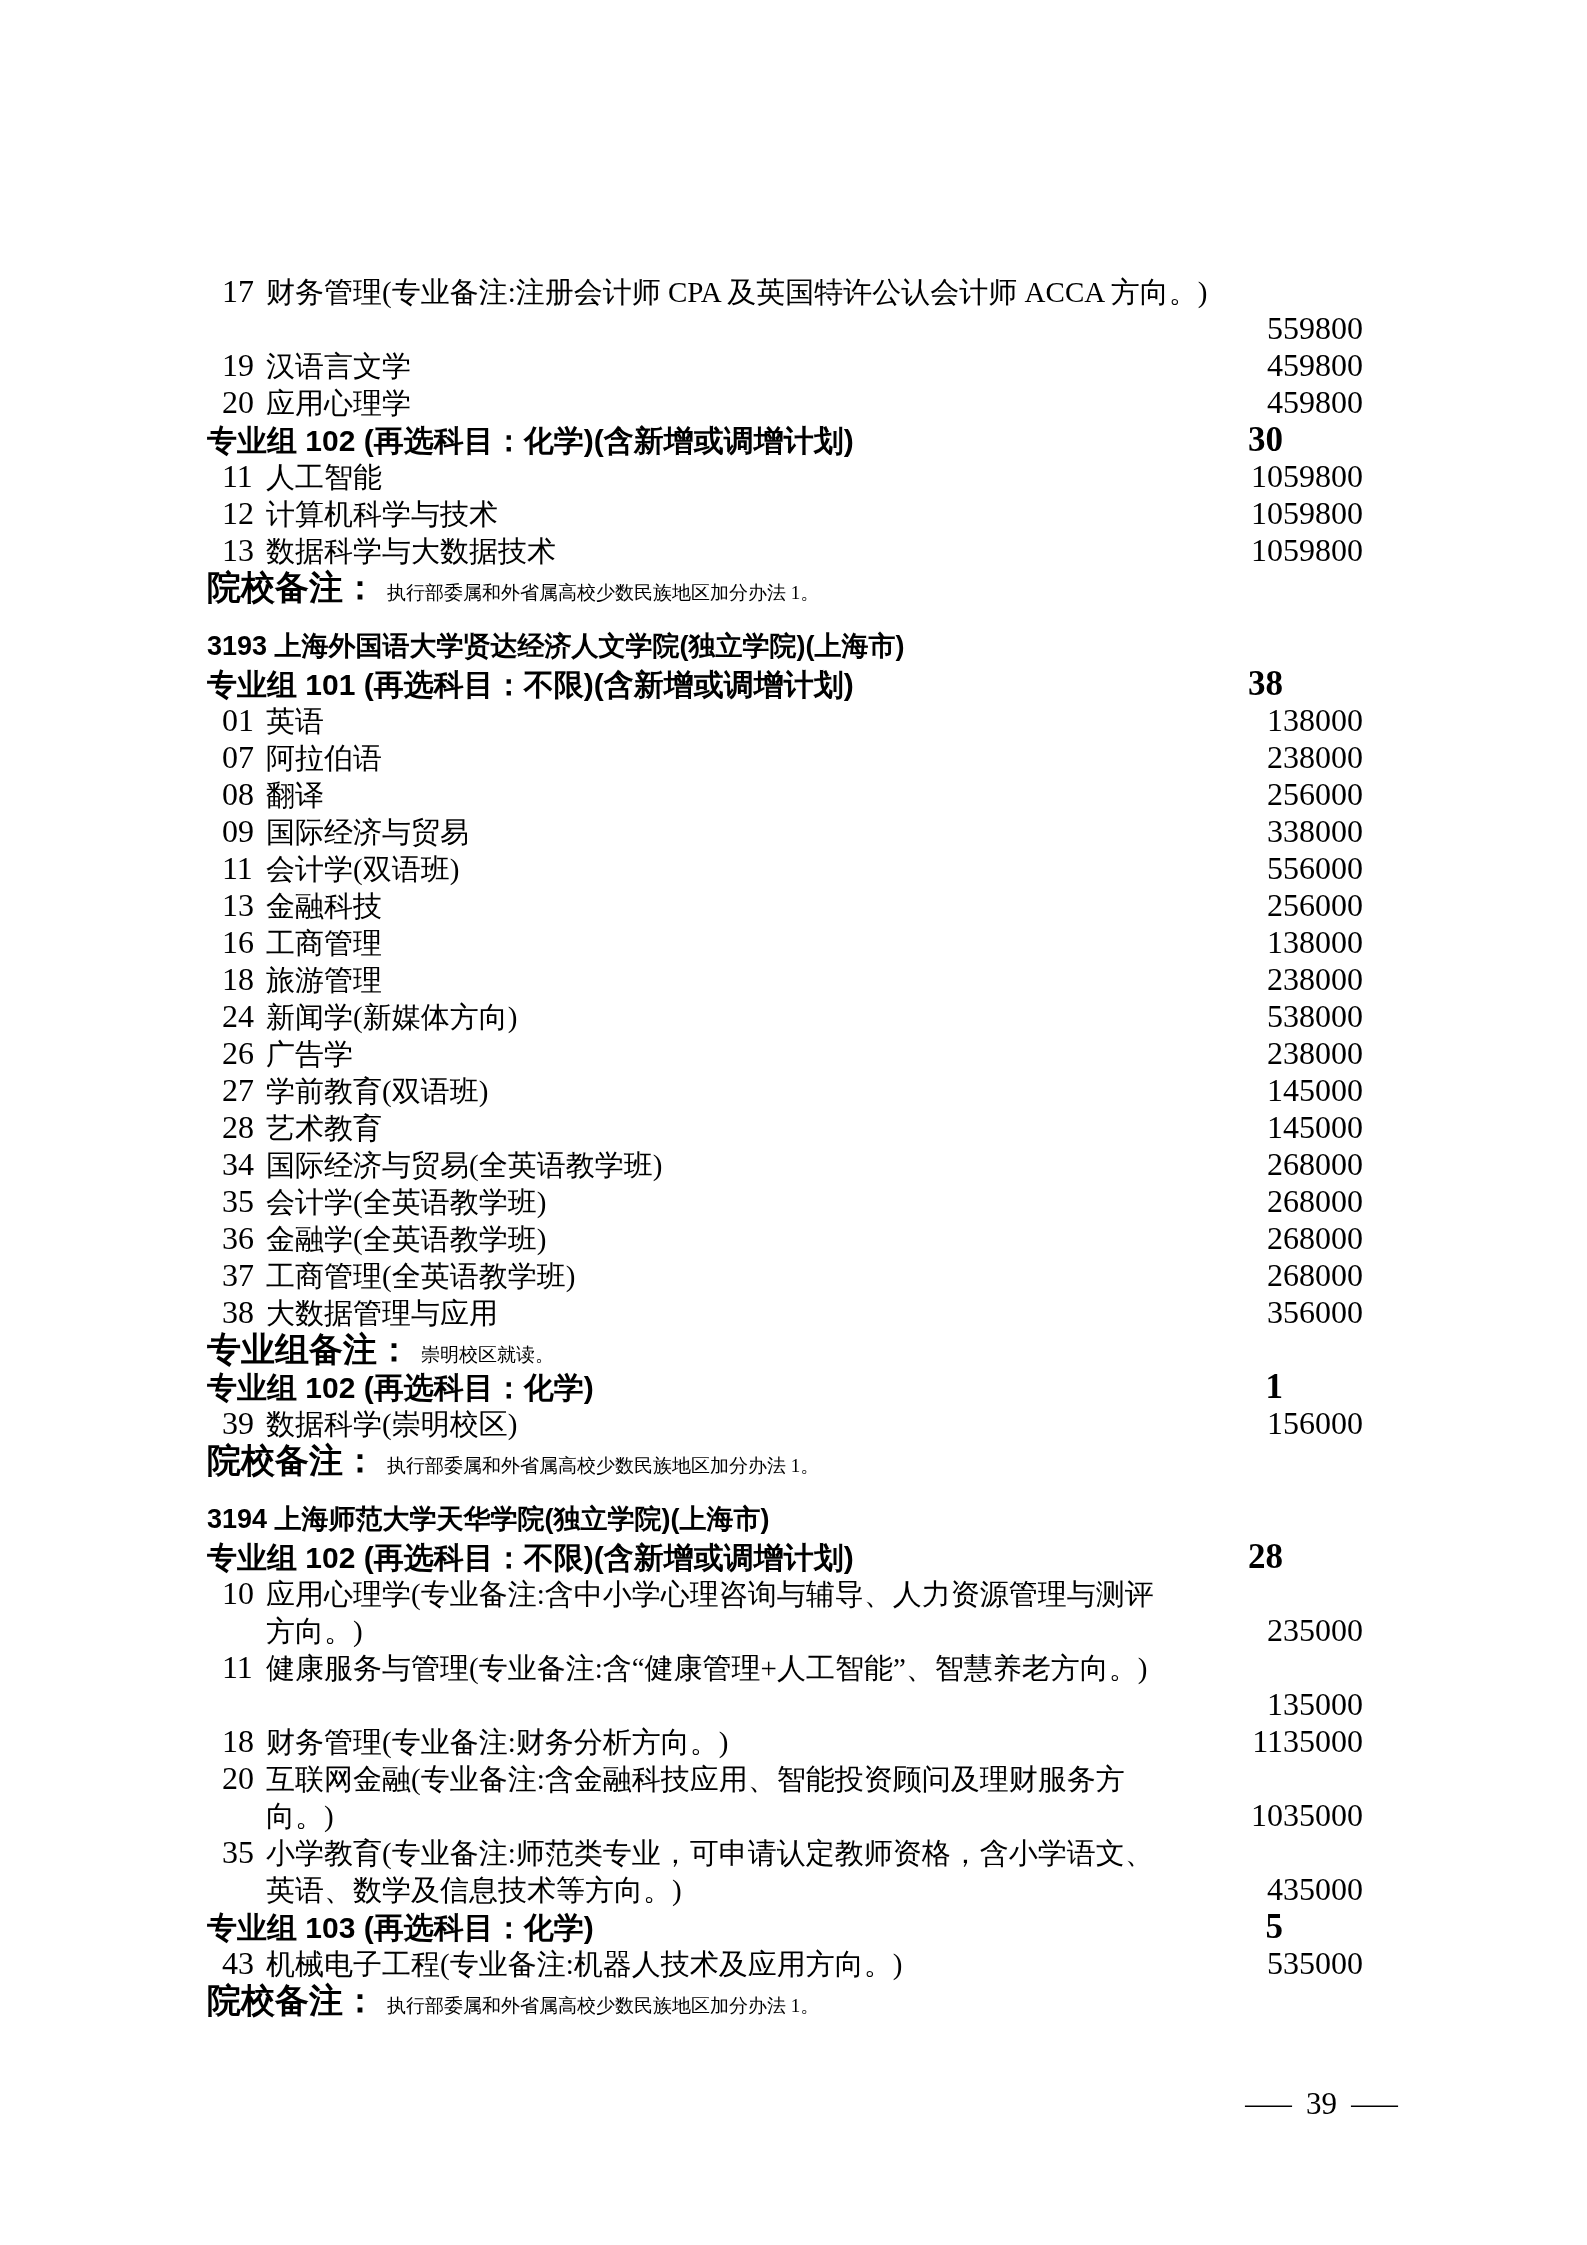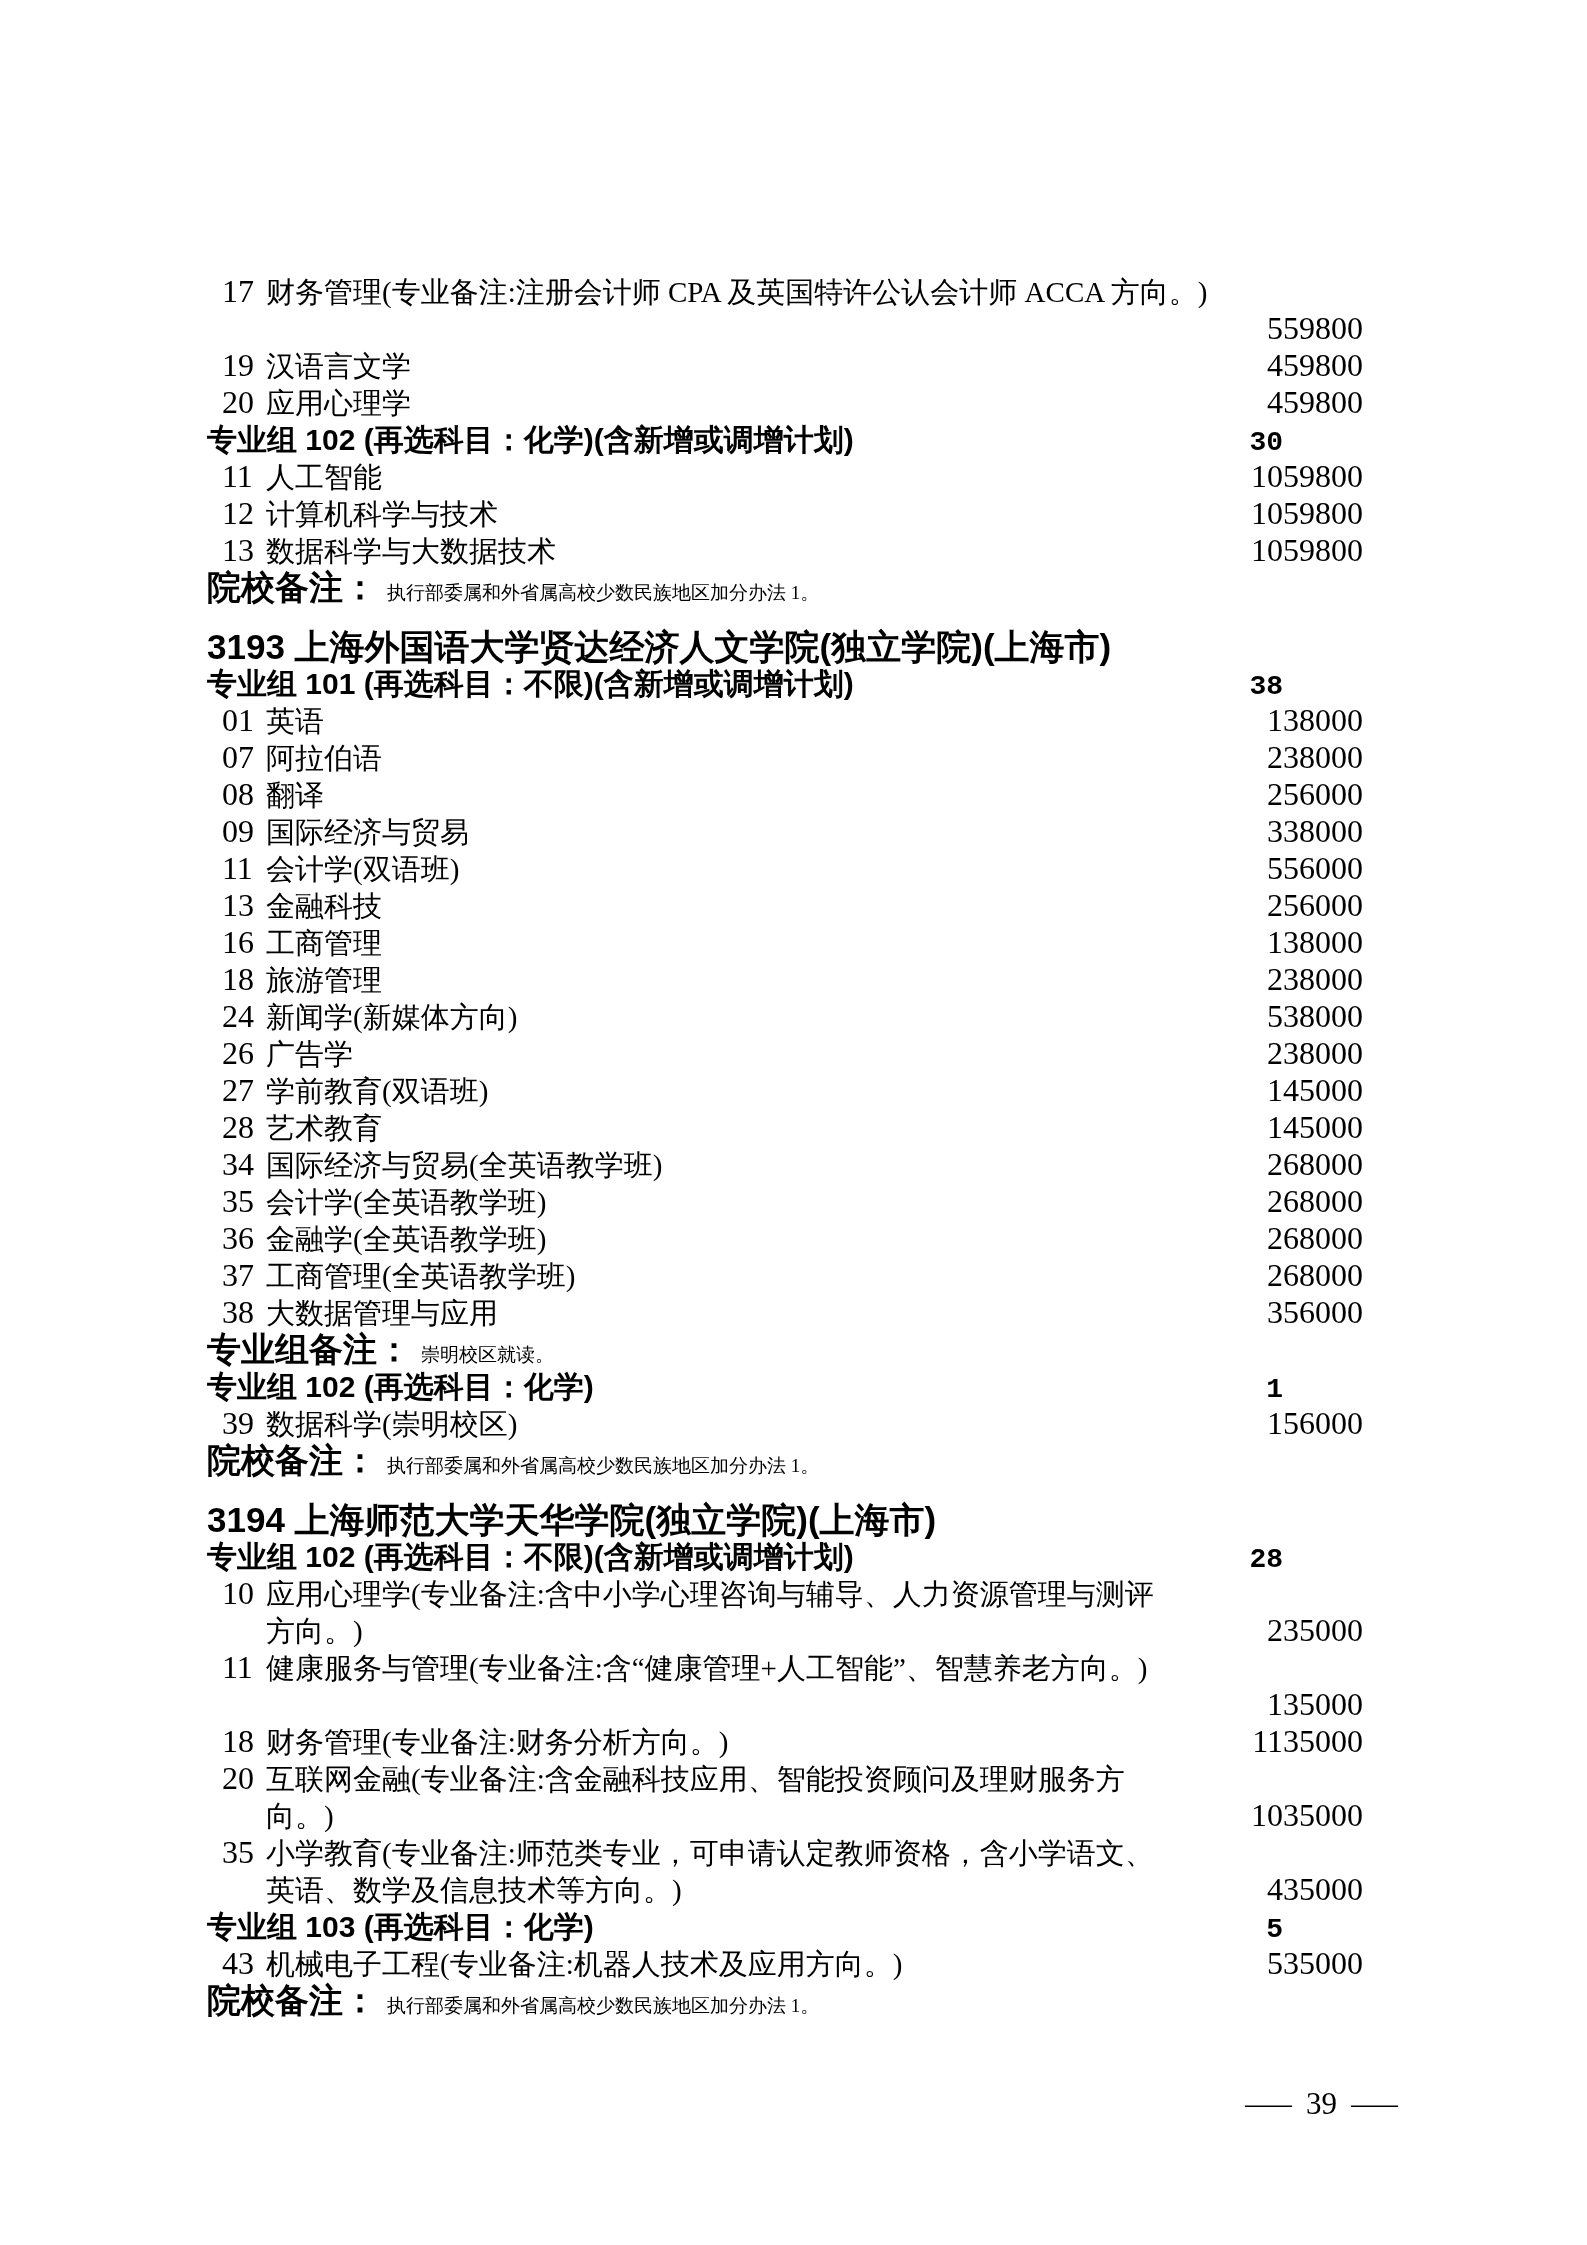--- a/index.html
+++ b/index.html
@@ -34,22 +34,22 @@
   .row.item .text { padding-left:15px; }
   .row.cont .text { padding-left:59px; }
   .code { display:inline-block; width:44px; font-size:32px; }
   .plan { flex:0 0 95px;  text-align:right; font-size:32px; }
   .fee  { flex:0 0 122px; font-size:32px; }
   .row.univ, .row.header {
     font-family:"Liberation Sans","DejaVu Sans",sans-serif;
     font-weight:700;
     font-size:30px;
   }
-  .row.univ { font-size:35px; }
-  .row.header .plan { font-size:28px; font-family:Liberation Mono, monospace;text-align:right; }
+  .row.univ { font-size:27px; }
+  .row.header .plan { font-size:35px; font-family:Liberation Serif, serif;text-align:right; }
   .nlabel {
     font-family:"Liberation Sans","DejaVu Sans",sans-serif;
     font-weight:700;
     font-size:34px;
   }
   .ntext { margin-left:10px; font-size:19px; }
   .page-footer {
     position:absolute;
     top:2085px; right:197px;
     font-size:31px;

